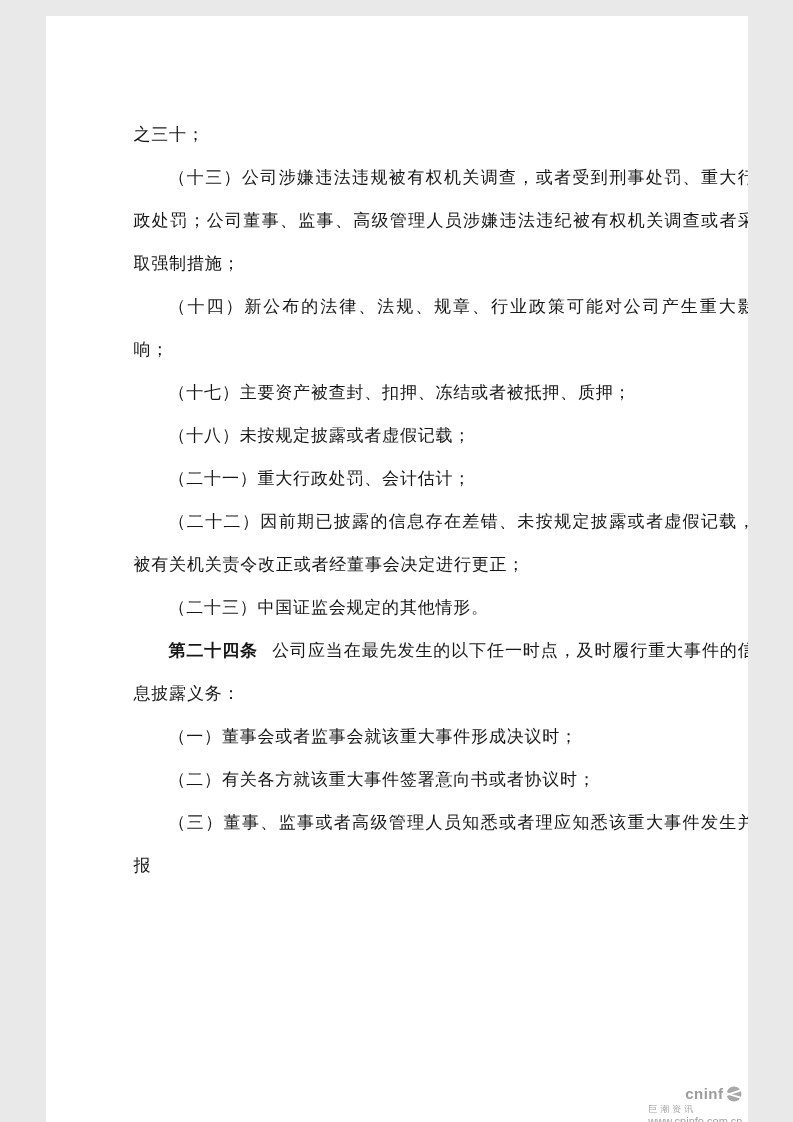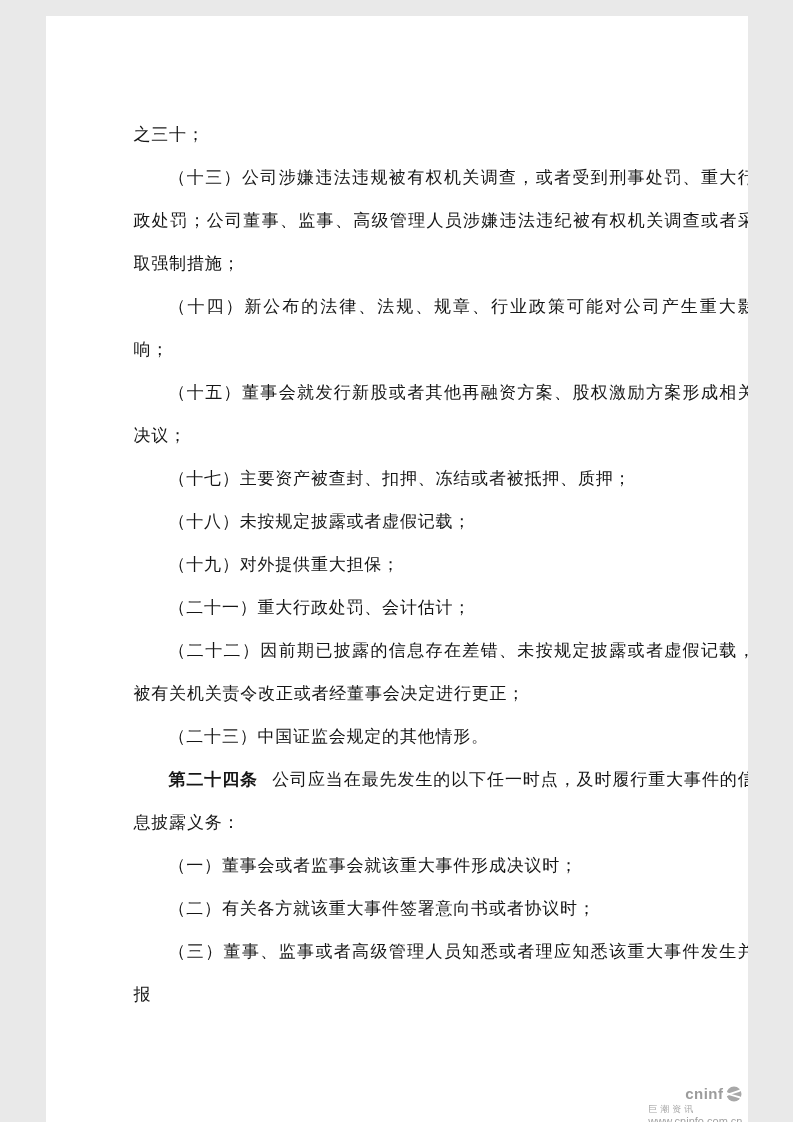--- a/index.html
+++ b/index.html
@@ -81,24 +81,22 @@
 </style>
 </head>
 <body>
 
 <div class="page">
 
   <div class="doc-body">
       <p class="para">之三十；</p>
       <p class="para indent">（十三）公司涉嫌违法违规被有权机关调查，或者受到刑事处罚、重大行政处罚；公司董事、监事、高级管理人员涉嫌违法违纪被有权机关调查或者采取强制措施；</p>
       <p class="para indent">（十四）新公布的法律、法规、规章、行业政策可能对公司产生重大影响；</p>
-      <p class="para indent">（十五）董事会就发行新股或者其他再融资方案、股权激励方案形成相关决议；</p>
       <p class="para indent">（十七）主要资产被查封、扣押、冻结或者被抵押、质押；</p>
       <p class="para indent">（十八）未按规定披露或者虚假记载；</p>
-      <p class="para indent">（十九）对外提供重大担保；</p>
       <p class="para indent">（二十一）重大行政处罚、会计估计；</p>
       <p class="para indent">（二十二）因前期已披露的信息存在差错、未按规定披露或者虚假记载，被有关机关责令改正或者经董事会决定进行更正；</p>
       <p class="para indent">（二十三）中国证监会规定的其他情形。</p>
       <p class="para indent"><b>第二十四条</b><span class="lead-gap"></span>公司应当在最先发生的以下任一时点，及时履行重大事件的信息披露义务：</p>
       <p class="para indent">（一）董事会或者监事会就该重大事件形成决议时；</p>
       <p class="para indent">（二）有关各方就该重大事件签署意向书或者协议时；</p>
       <p class="para indent">（三）董事、监事或者高级管理人员知悉或者理应知悉该重大事件发生并报</p>
     </div>
 
   <div class="footer">

